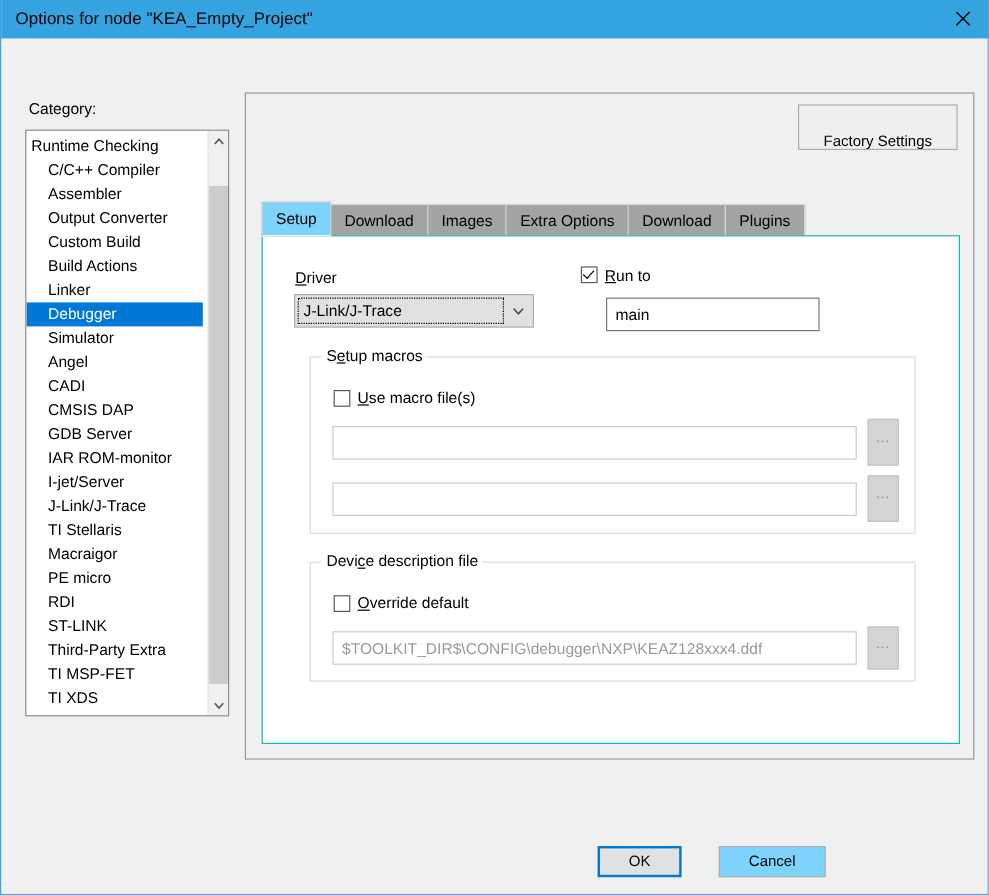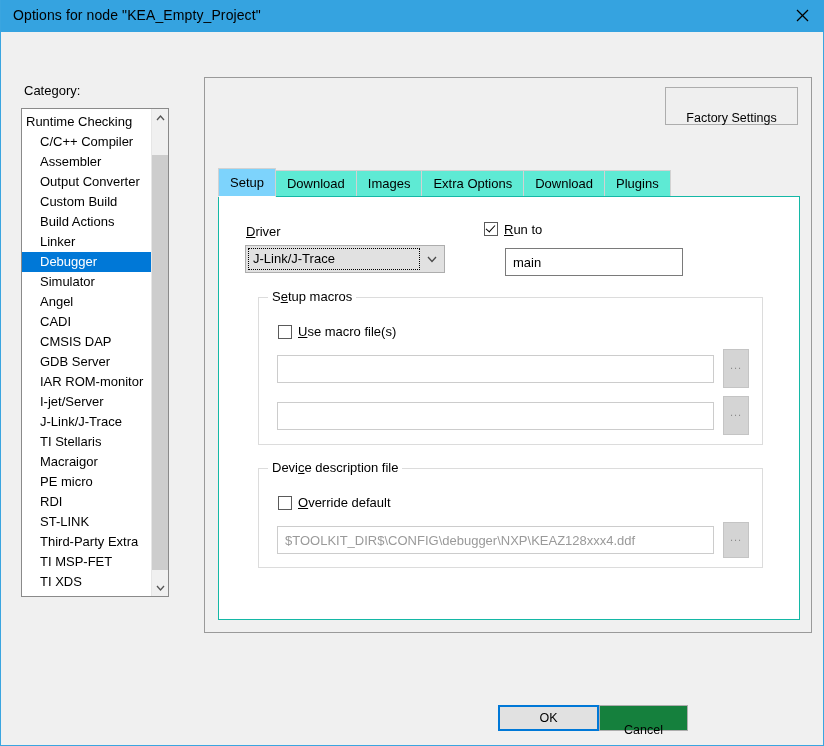--- a/index.html
+++ b/index.html
@@ -64,21 +64,21 @@
   #category-label {
     position: absolute;
     left: 23px;
     top: 83px;
     font-size: 13px;
   }
   #category-listbox {
     position: absolute;
     left: 20px;
     top: 108px;
-    width: 148px;
+    width: 170px;
     height: 489px;
     background: #ffffff;
     border: 1px solid #8a8a8a;
     box-sizing: border-box;
     overflow: hidden;
   }
   #category-items {
     position: absolute;
     left: 0; top: 3px;
     width: 147px;
@@ -167,21 +167,21 @@
     top: 90px;
     height: 29px;
     display: flex;
     align-items: flex-end;
   }
   .tab {
     height: 27px;
     line-height: 26px;
     padding: 0 11px;
     font-size: 13px;
-    background: #5eead4;
+    background: #a3a3a3;
     border: 1px solid #d2d2d2;
     border-bottom: none;
     margin-right: -1px;
     white-space: nowrap;
     cursor: default;
     box-sizing: border-box;
     color: #000;
   }
   .tab.active {
     background: #7dd3fc;
@@ -353,47 +353,47 @@
   }
   #macro1-browse { left: 464px; top: 51px; height: 39px; }
   #macro2-browse { left: 464px; top: 98px; height: 39px; }
   #device-browse { left: 464px; top: 53px; height: 36px; }
 
   
   #ok-button {
     position: absolute;
     left: 497px;
     top: 705px;
-    width: 101px;
+    width: 70px;
     height: 26px;
     background: #e1e1e1;
     border: 2px solid #0078d7;
     box-sizing: border-box;
     font-family: "Liberation Sans", sans-serif;
     font-size: 12.5px;
     color: #000;
     cursor: default;
     padding: 0;
     text-align: center;
     line-height: 22px;
   }
   #cancel-button {
     position: absolute;
     left: 598px;
     top: 705px;
     width: 89px;
     height: 26px;
-    background: #15803d;
+    background: #7dd3fc;
     border: 1px solid #adadad;
     box-sizing: border-box;
     font-family: "Liberation Sans", sans-serif;
     font-size: 12.5px;
     color: #000;
     cursor: default;
-    padding: 12px;
+    padding: 0;
     text-align: center;
     line-height: 24px;
   }
 </style>
 </head>
 <body>
 
 <div id="window">
 
   <div id="titlebar">

